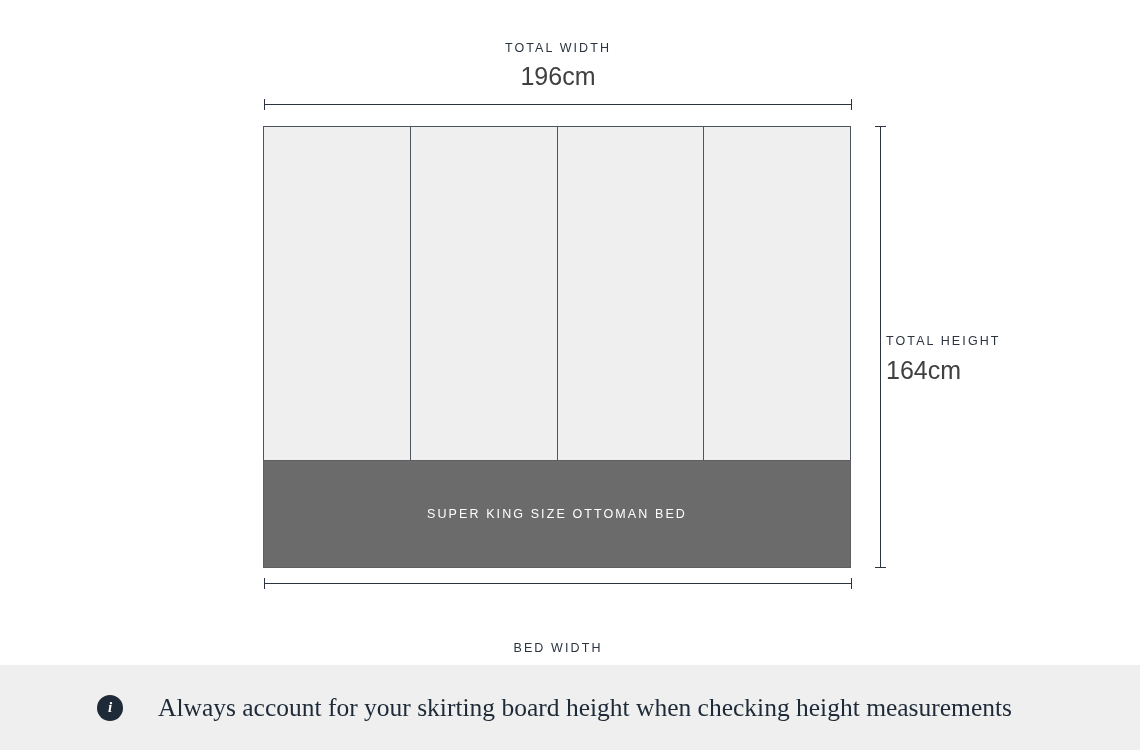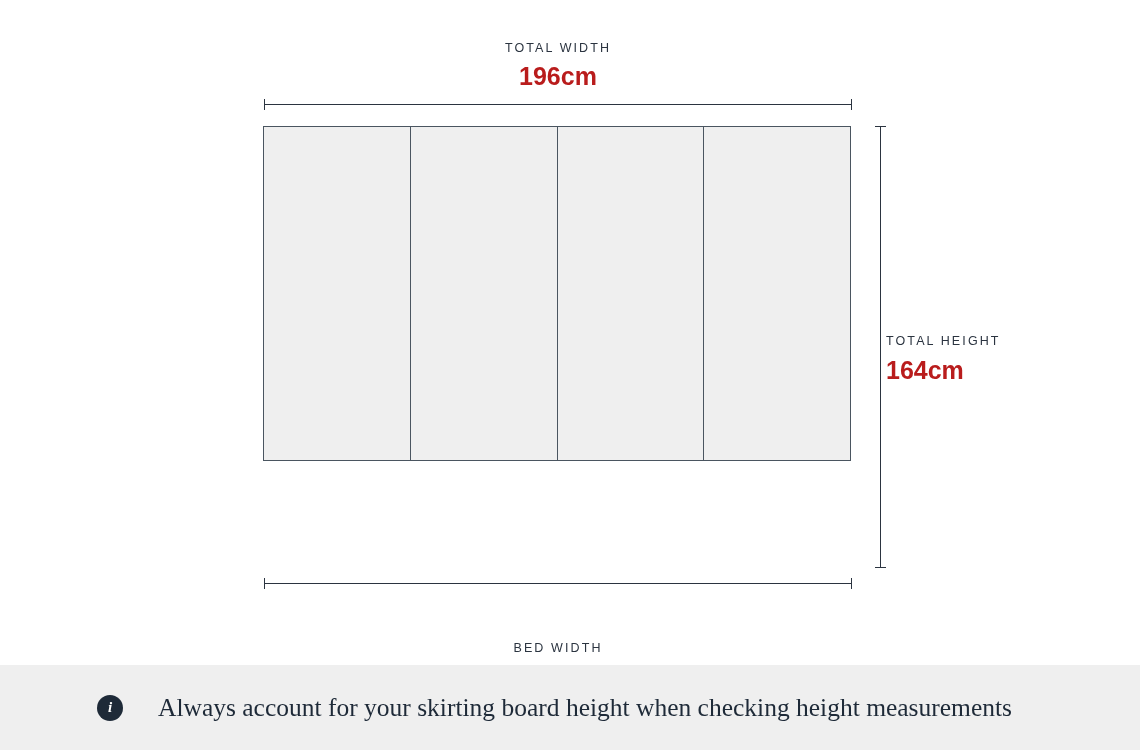--- a/index.html
+++ b/index.html
@@ -34,22 +34,22 @@
   }
   .dim-caption {
     font-size: 12.5px;
     letter-spacing: 2.1px;
     color: #2b3440;
     text-transform: uppercase;
     white-space: nowrap;
   }
   .dim-value {
     font-size: 25px;
-    color: #b91c1c;
-    font-weight: 700;
+    color: #404040;
+    font-weight: 400;
     white-space: nowrap;
   }
 
   #total-width-caption { top: 41px; }
   #total-width-value  { top: 62px; }
 
   
   .h-dim-line {
     position: absolute;
     height: 11px;
@@ -221,20 +221,23 @@
     <div class="cap right"></div>
   </div>
 
   <div class="bed">
     <div class="headboard">
       <div class="panel"></div>
       <div class="panel"></div>
       <div class="panel"></div>
       <div class="panel"></div>
     </div>
+    <div class="base">
+      <span class="base-label">SUPER KING SIZE OTTOMAN BED</span>
+    </div>
   </div>
 
   <div class="v-dim-line">
     <div class="cap top"></div>
     <div class="bar"></div>
     <div class="cap bottom"></div>
   </div>
 
   <div class="right-label dim-caption" id="total-height-caption">TOTAL HEIGHT</div>
   <div class="right-label dim-value" id="total-height-value">164cm</div>

